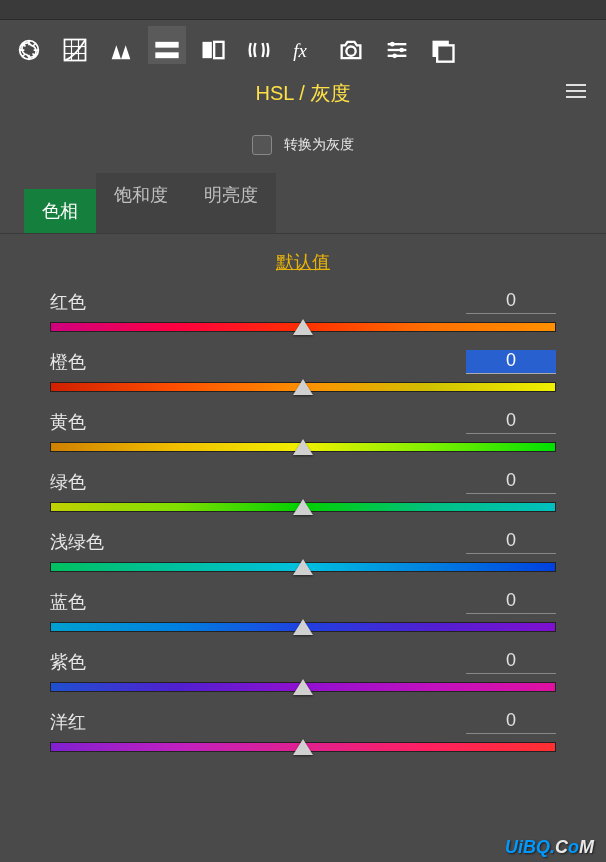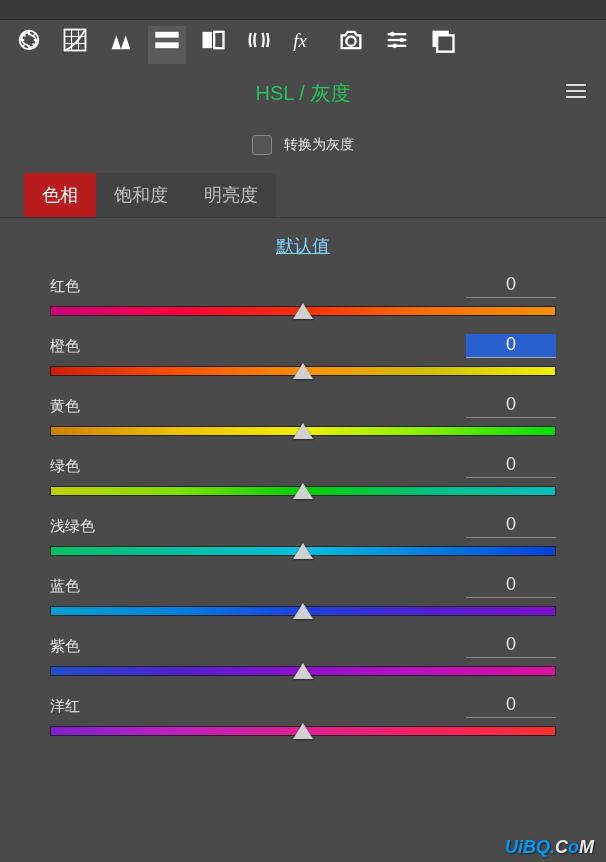--- a/index.html
+++ b/index.html
@@ -20,38 +20,38 @@
       display: flex;
       align-items: center;
       padding: 6px 10px;
       gap: 8px;
       background: #4a4a4a;
     }
     .tool-icon {
       width: 38px;
       height: 38px;
       display: flex;
-      align-items: flex-start;
+      align-items: flex-end;
       justify-content: center;
       cursor: pointer;
     }
     .tool-icon.active {
       background: #5a5a5a;
     }
     .tool-icon svg { width: 28px; height: 28px; fill: #fff; }
     .panel-header {
       display: flex;
       align-items: center;
       justify-content: center;
       padding: 10px 20px;
       position: relative;
     }
     .panel-title {
       font-size: 20px;
-      color: #22c55e;
+      color: #fde047;
     }
     .menu-icon {
       position: absolute;
       right: 20px;
       cursor: pointer;
     }
     .menu-icon svg { width: 20px; height: 16px; fill: #e0e0e0; }
     .grayscale-check {
       display: flex;
       align-items: center;
@@ -77,45 +77,46 @@
       border-bottom: 1px solid #3a3a3a;
     }
     .tab {
       padding: 10px 18px;
       font-size: 18px;
       color: #c0c0c0;
       cursor: pointer;
       background: #424242;
     }
     .tab.active {
-      background: #b91c1c;
+      background: #15803d;
       color: #fff;
+      margin-top: 16px;
     }
     .default-link {
       text-align: center;
       padding: 16px 0;
       font-size: 18px;
-      color: #7dd3fc;
+      color: #eab308;
       text-decoration: underline;
       cursor: pointer;
     }
     .sliders {
       padding: 0 50px;
     }
     .slider-row {
       margin-bottom: 18px;
     }
     .slider-header {
       display: flex;
       justify-content: space-between;
       align-items: center;
       margin-bottom: 8px;
     }
     .slider-label {
-      font-size: 15px;
+      font-size: 18px;
       color: #e8e8e8;
     }
     .slider-value {
       width: 90px;
       text-align: center;
       font-size: 18px;
       color: #e0e0e0;
       border-bottom: 1px solid #888;
       padding-bottom: 2px;
       cursor: text;

